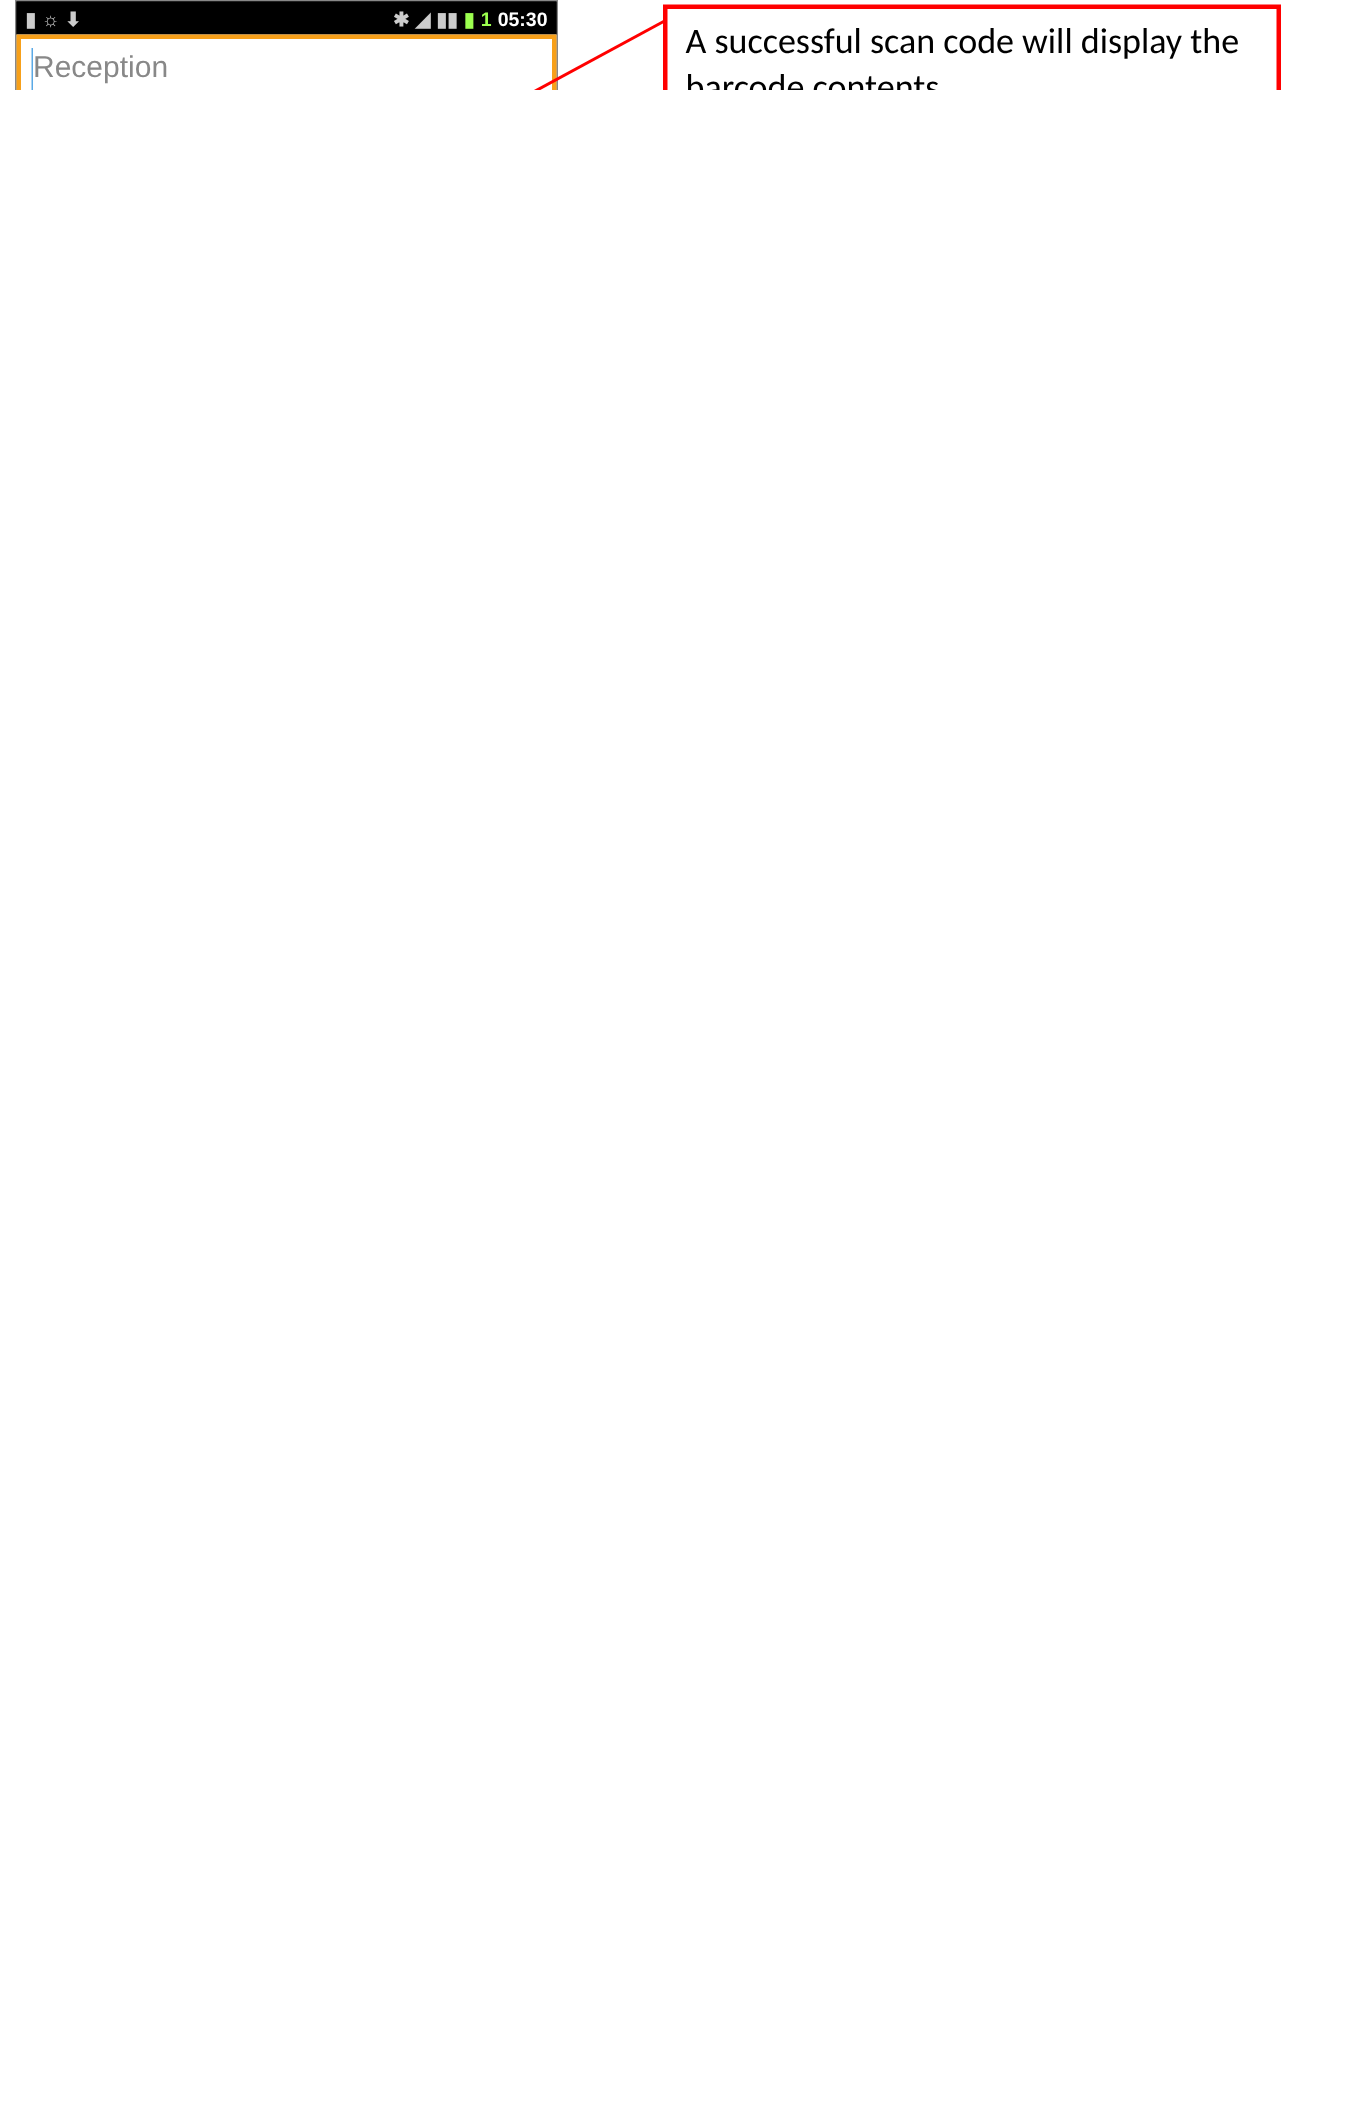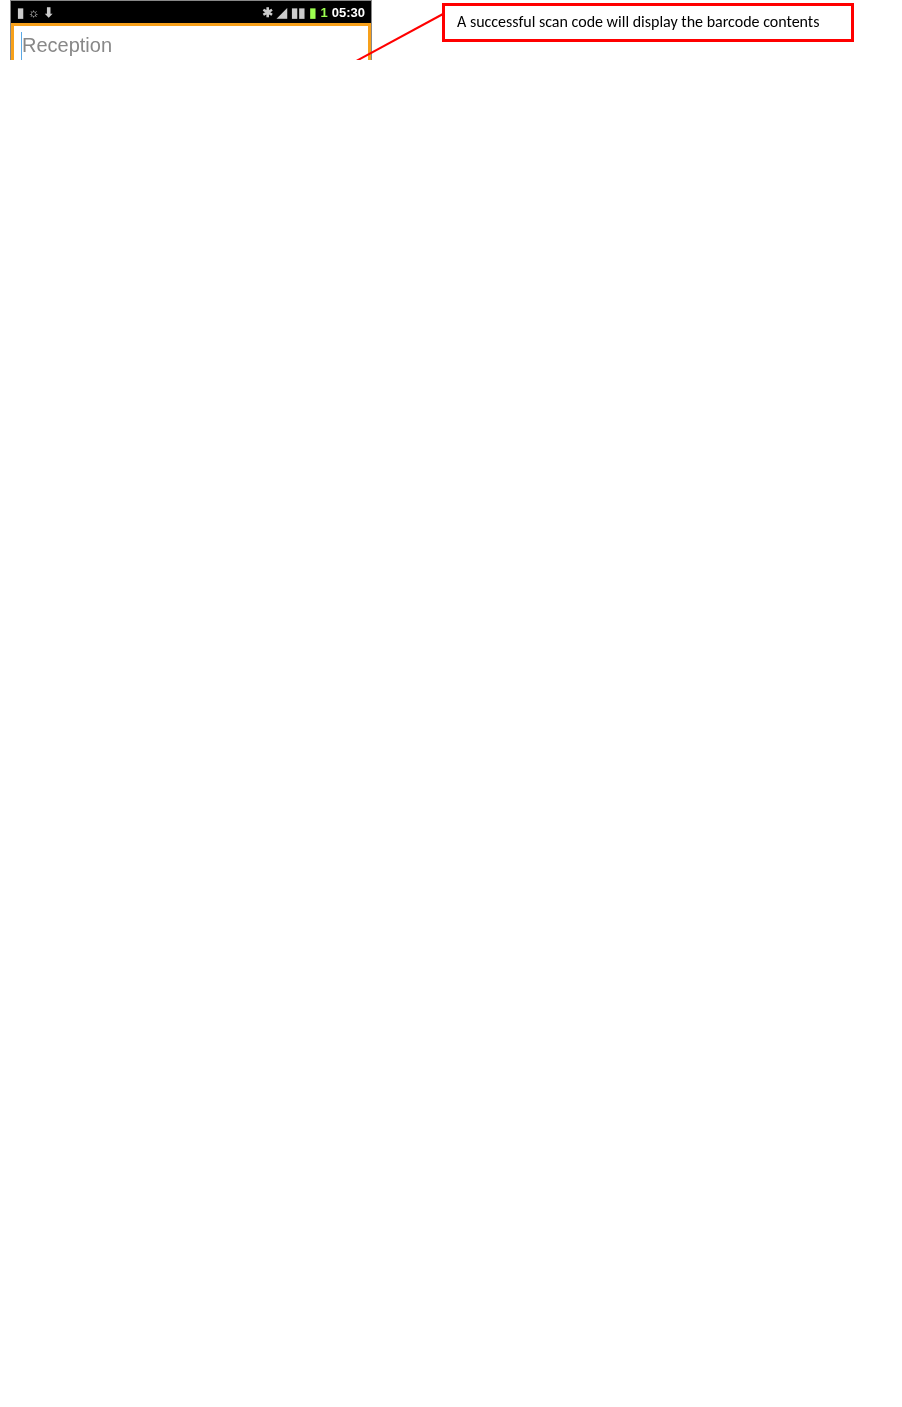--- a/index.html
+++ b/index.html
@@ -98,21 +98,21 @@
   .menu-btn.light {
     background: linear-gradient(#ddd,#bbb);
     color:#333;
   }
   
   .callout {
     position: absolute;
     border: 3px solid #ff0000;
     background: #fff;
     padding: 6px 12px;
-    font-size: 16px;
+    font-size: 24px;
     line-height: 1.3;
     width: 382px;
   }
   svg.callout-line {
     position:absolute;
     pointer-events:none;
     top:0; left:0;
   }
   
   .body-text {

